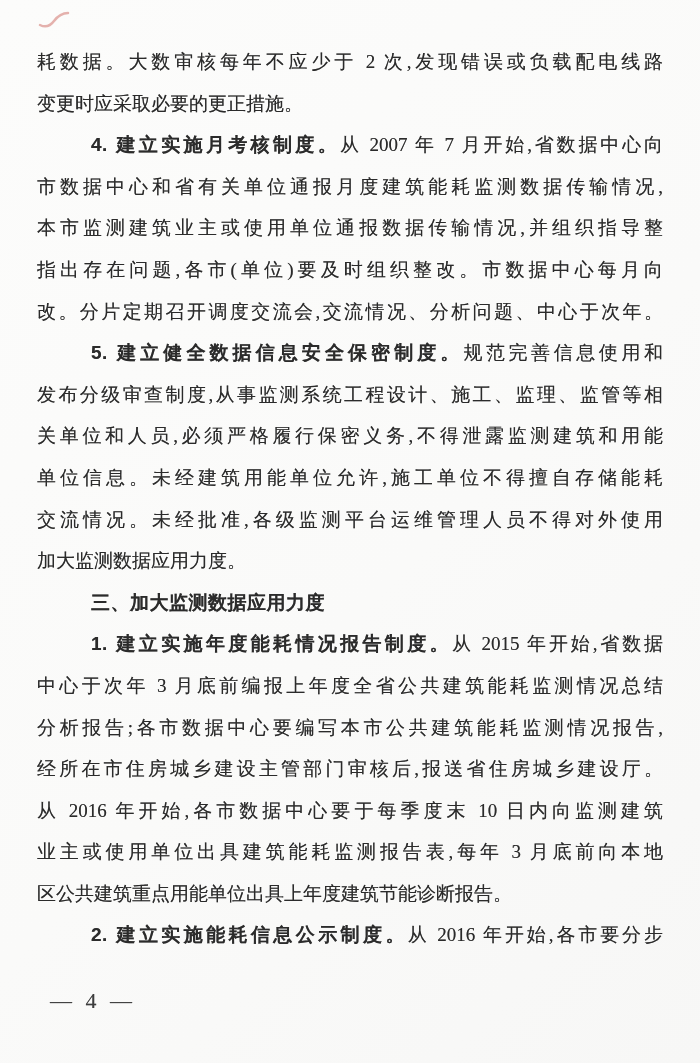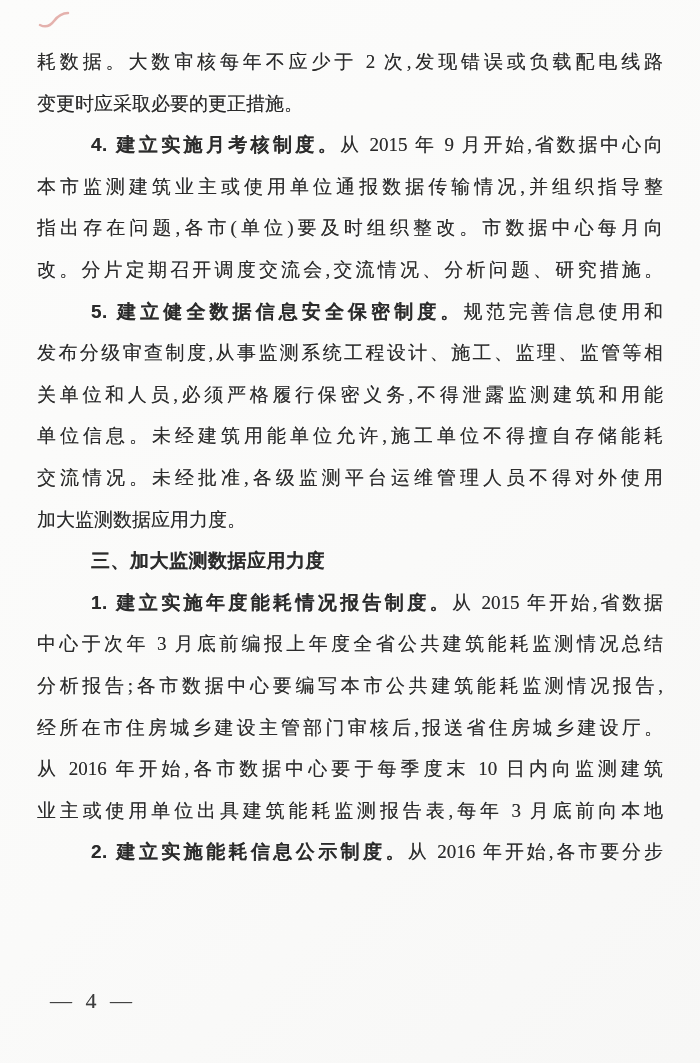--- a/index.html
+++ b/index.html
@@ -72,35 +72,37 @@
 
 <div class="page">
 
   <svg class="pen-mark" viewBox="0 0 40 28">
     <path d="M6 20 Q 14 24, 20 16 T 34 8" fill="none" stroke-width="2.5" stroke-linecap="round" stroke="#c9584f"></path>
   </svg>
 
   <div class="text-block">
       <div class="line justify"><span class="seg">耗数据。大数审核每年不应少于 2 次,发现错误或负载配电线路</span></div>
       <div class="line"><span class="seg">变更时应采取必要的更正措施。</span></div>
-      <div class="line justify indent"><span class="seg bold">4. 建立实施月考核制度。</span><span class="seg">从 2015 年 9 月开始,省数据中心向</span></div>
+      <div class="line justify indent"><span class="seg bold">4. 建立实施月考核制度。</span><span class="seg">从 2007 年 7 月开始,省数据中心向</span></div>
+      <div class="line justify"><span class="seg">市数据中心和省有关单位通报月度建筑能耗监测数据传输情况,</span></div>
       <div class="line justify"><span class="seg">本市监测建筑业主或使用单位通报数据传输情况,并组织指导整</span></div>
       <div class="line justify"><span class="seg">指出存在问题,各市(单位)要及时组织整改。市数据中心每月向</span></div>
-      <div class="line justify"><span class="seg">改。分片定期召开调度交流会,交流情况、分析问题、研究措施。</span></div>
+      <div class="line justify"><span class="seg">改。分片定期召开调度交流会,交流情况、分析问题、中心于次年。</span></div>
       <div class="line justify indent"><span class="seg bold">5. 建立健全数据信息安全保密制度。</span><span class="seg">规范完善信息使用和</span></div>
       <div class="line justify"><span class="seg">发布分级审查制度,从事监测系统工程设计、施工、监理、监管等相</span></div>
       <div class="line justify"><span class="seg">关单位和人员,必须严格履行保密义务,不得泄露监测建筑和用能</span></div>
       <div class="line justify"><span class="seg">单位信息。未经建筑用能单位允许,施工单位不得擅自存储能耗</span></div>
       <div class="line justify"><span class="seg">交流情况。未经批准,各级监测平台运维管理人员不得对外使用</span></div>
       <div class="line"><span class="seg">加大监测数据应用力度。</span></div>
       <div class="line indent"><span class="seg bold">三、加大监测数据应用力度</span></div>
       <div class="line justify indent"><span class="seg bold">1. 建立实施年度能耗情况报告制度。</span><span class="seg">从 2015 年开始,省数据</span></div>
       <div class="line justify"><span class="seg">中心于次年 3 月底前编报上年度全省公共建筑能耗监测情况总结</span></div>
       <div class="line justify"><span class="seg">分析报告;各市数据中心要编写本市公共建筑能耗监测情况报告,</span></div>
       <div class="line justify"><span class="seg">经所在市住房城乡建设主管部门审核后,报送省住房城乡建设厅。</span></div>
       <div class="line justify"><span class="seg">从 2016 年开始,各市数据中心要于每季度末 10 日内向监测建筑</span></div>
       <div class="line justify"><span class="seg">业主或使用单位出具建筑能耗监测报告表,每年 3 月底前向本地</span></div>
+      <div class="line"><span class="seg">区公共建筑重点用能单位出具上年度建筑节能诊断报告。</span></div>
       <div class="line justify indent"><span class="seg bold">2. 建立实施能耗信息公示制度。</span><span class="seg">从 2016 年开始,各市要分步</span></div>
     </div>
 
   <div class="page-number">— 4 —</div>
 
 </div>
 
 </body></html>

